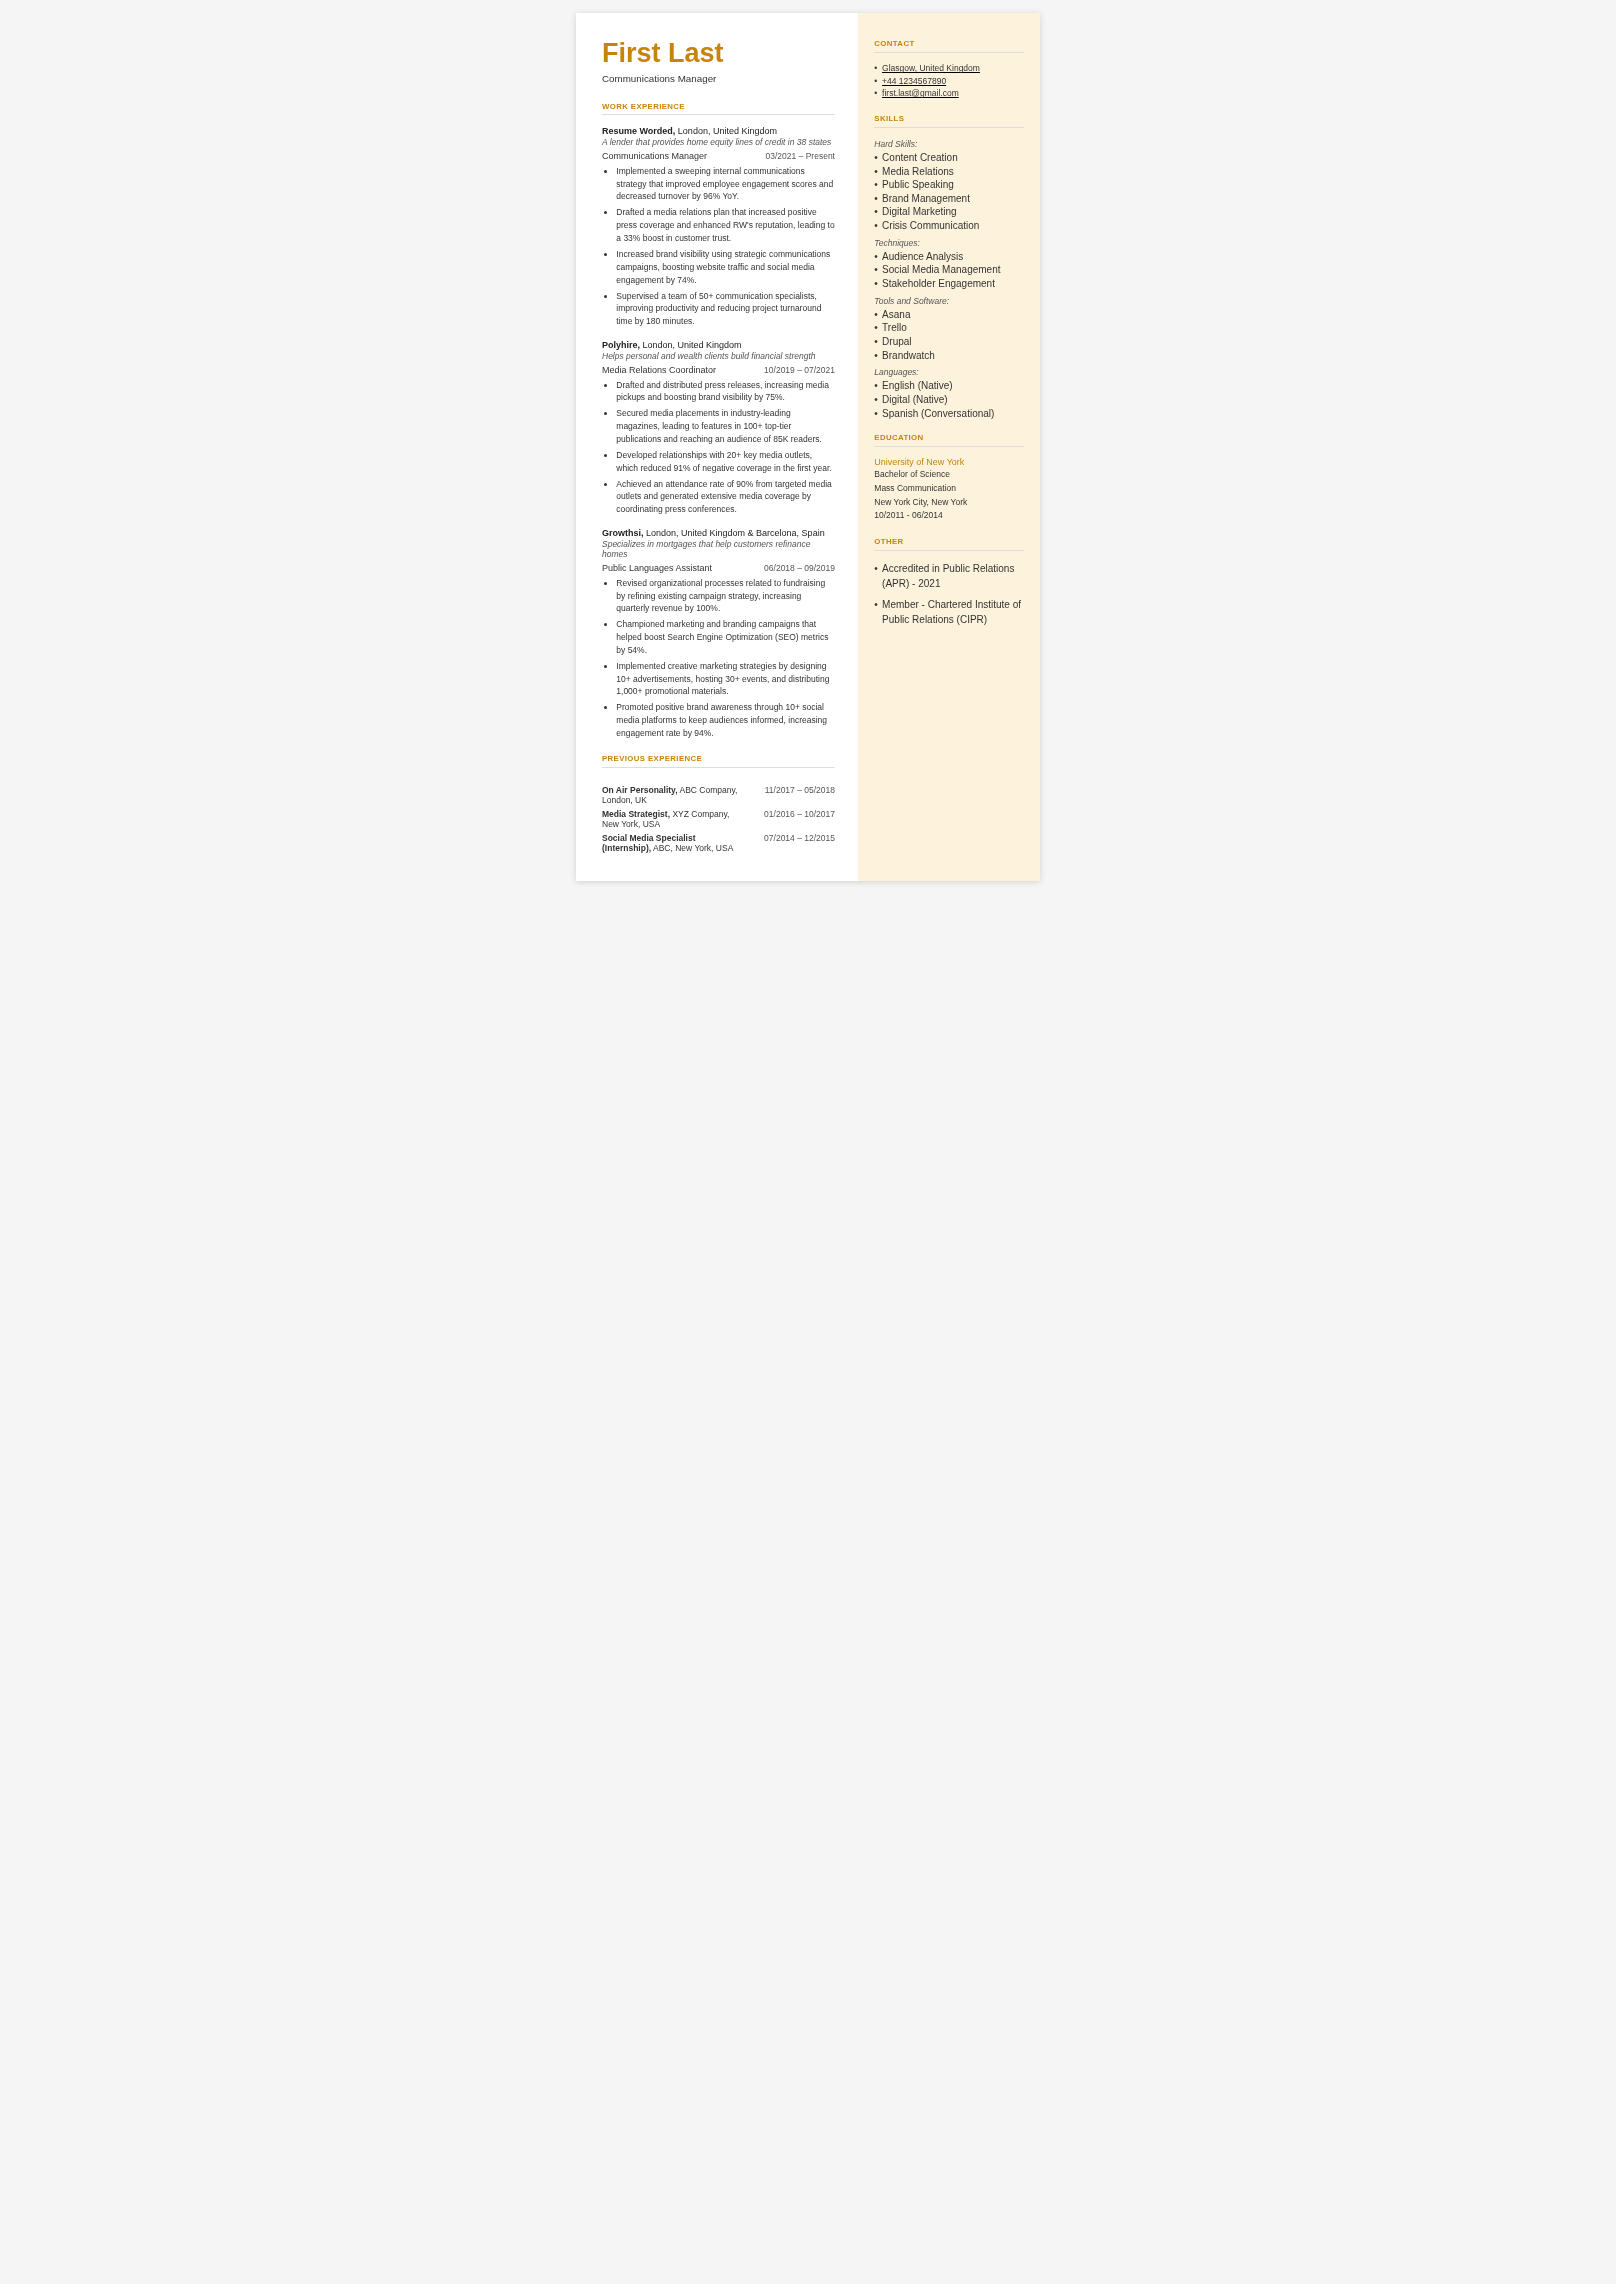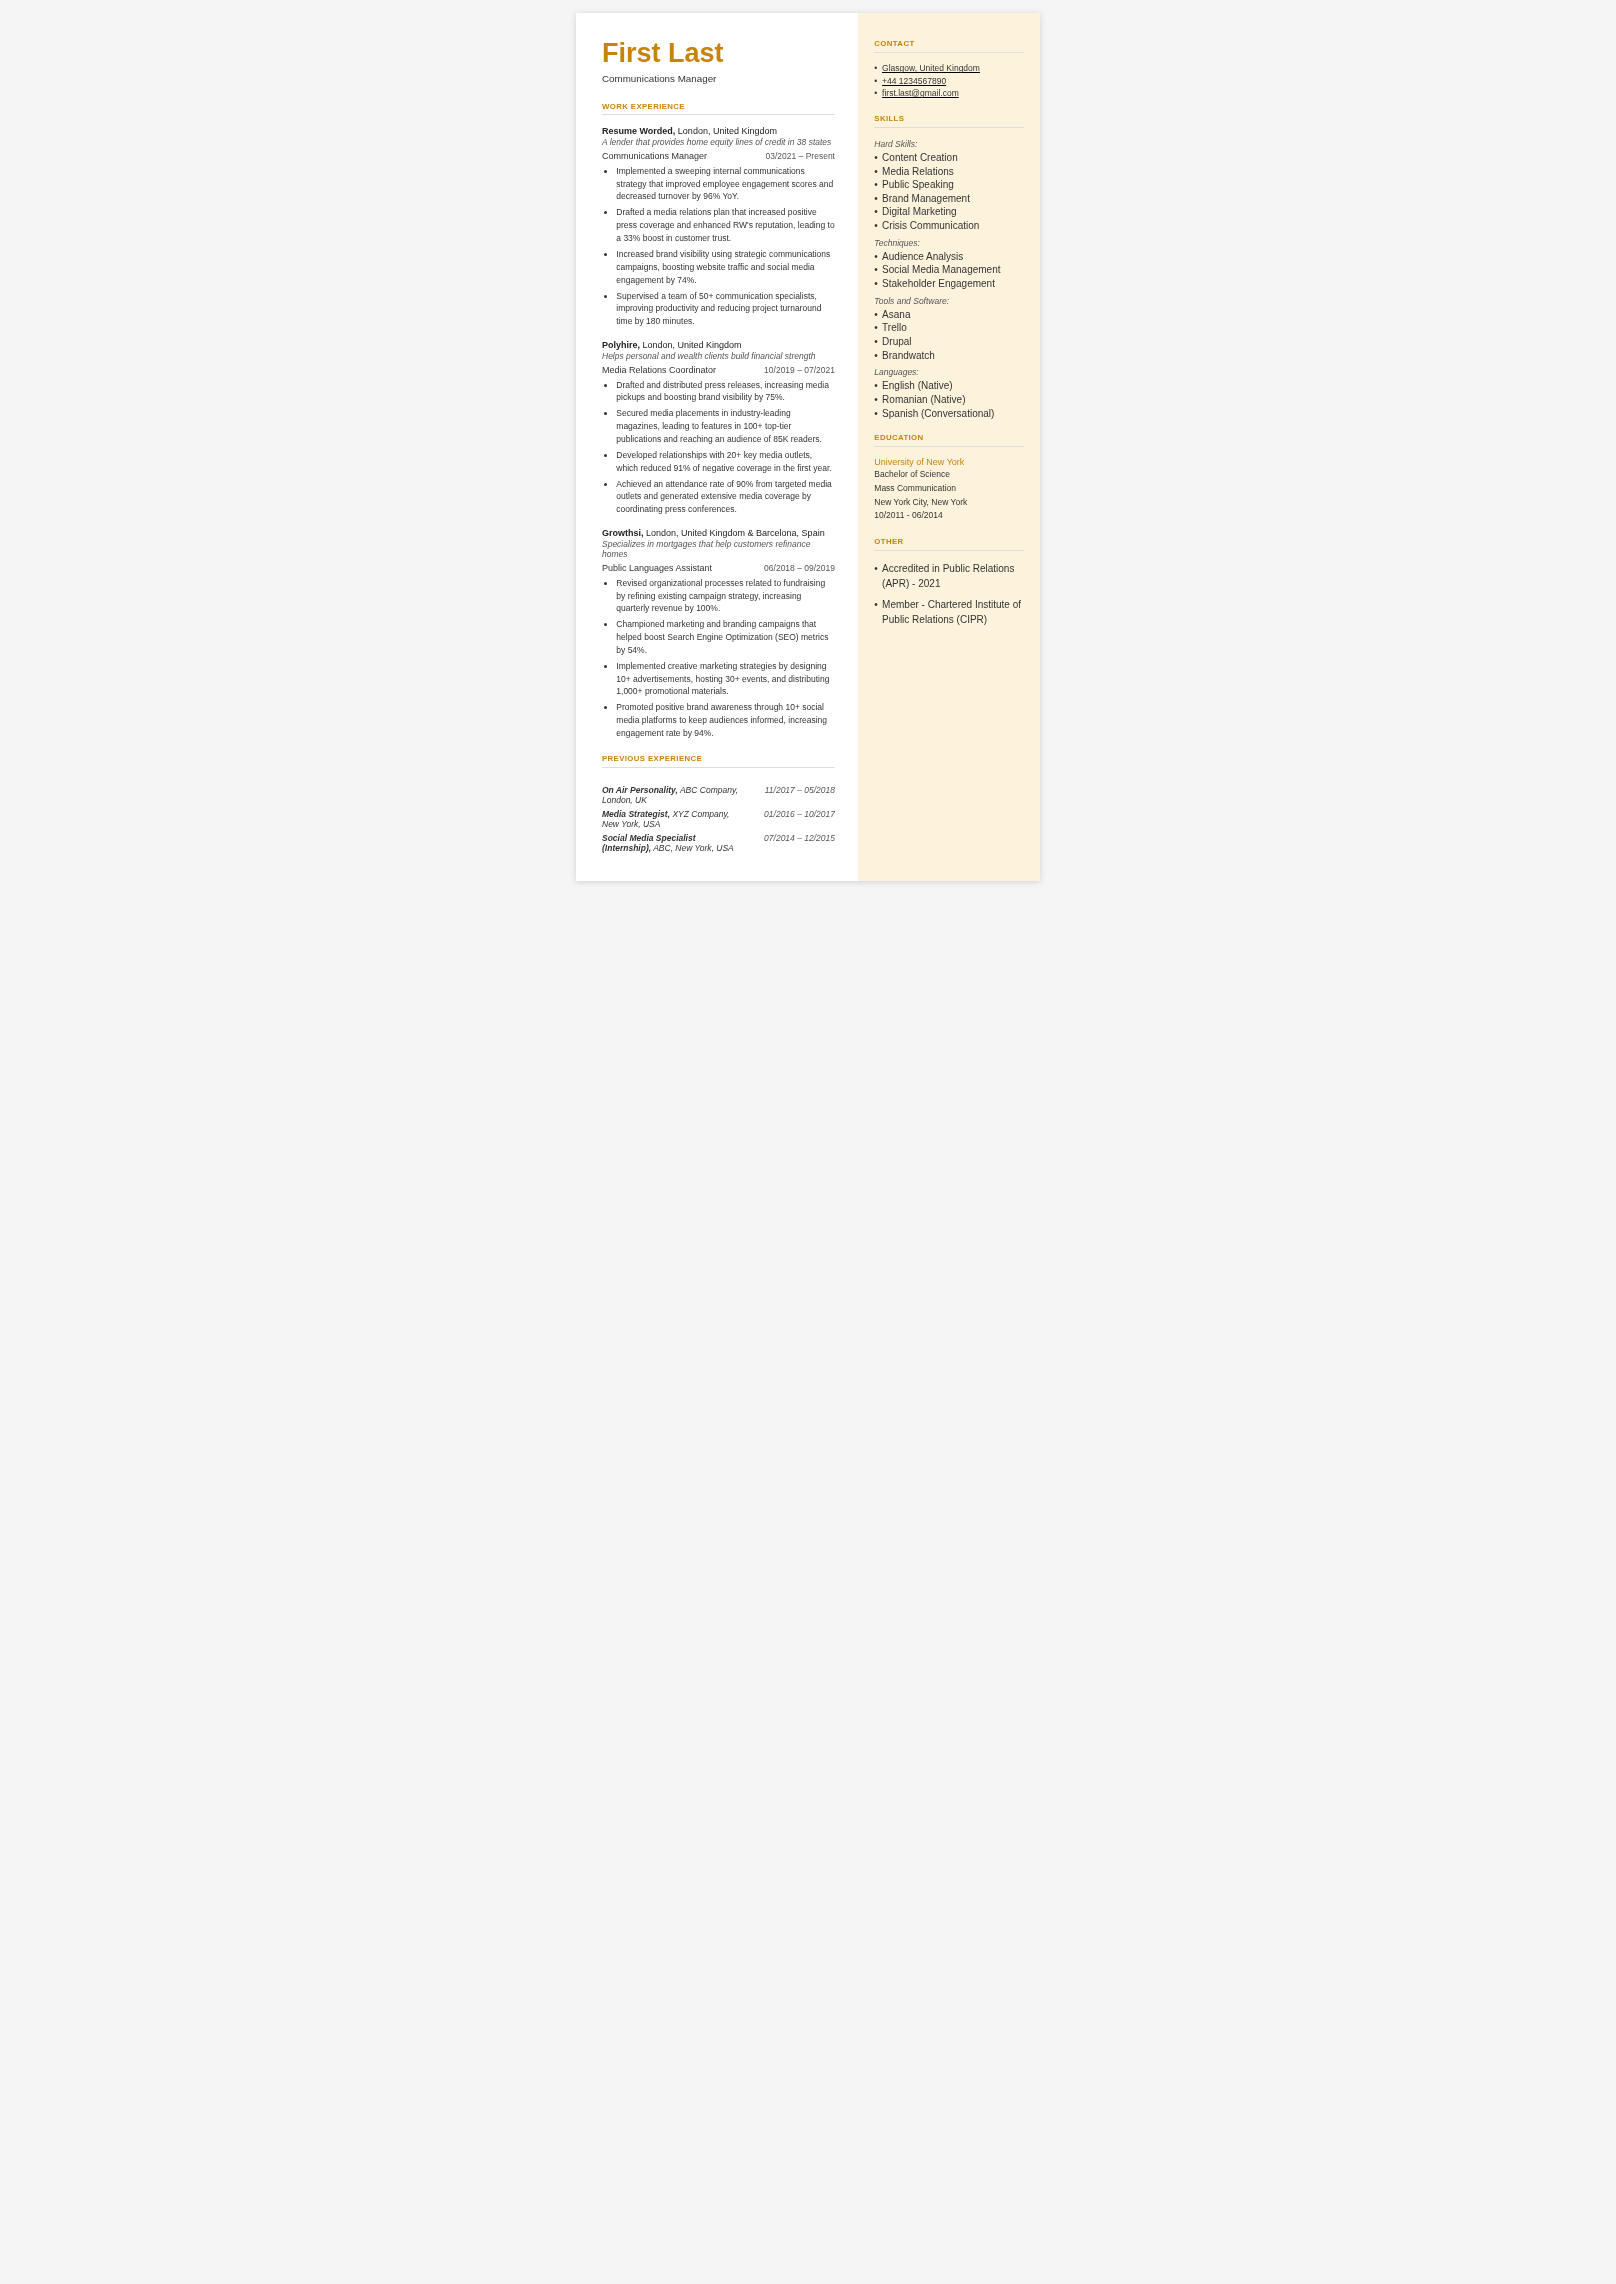--- a/index.html
+++ b/index.html
@@ -92,21 +92,20 @@
       margin-bottom: 3.3px;
       line-height: 1.5;
     }
     .work-block {
       margin-bottom: 11.7px;
     }
     .prev-table {
       width: 100%;
       border-collapse: collapse;
       margin-top: 15px;
-      font-style: italic;
     }
     .prev-table td {
       font-size: 8.5px;
       color: #333;
       padding: 2px 0;
       vertical-align: top;
     }
     .prev-table td:first-child {
       width: 60%;
     }
@@ -343,21 +342,21 @@
       <ul class="skills-list">
         <li>Asana</li>
         <li>Trello</li>
         <li>Drupal</li>
         <li>Brandwatch</li>
       </ul>
 
       <div class="skills-category">Languages:</div>
       <ul class="skills-list">
         <li>English (Native)</li>
-        <li>Romanian (Native)</li>
+        <li>Digital (Native)</li>
         <li>Spanish (Conversational)</li>
       </ul>
     </div>
 
     <div class="section-gap">
       <div class="section-heading">EDUCATION</div>
       <hr class="divider">
       <div class="edu-block">
         <div class="edu-school">University of New York</div>
         <div class="edu-detail">

